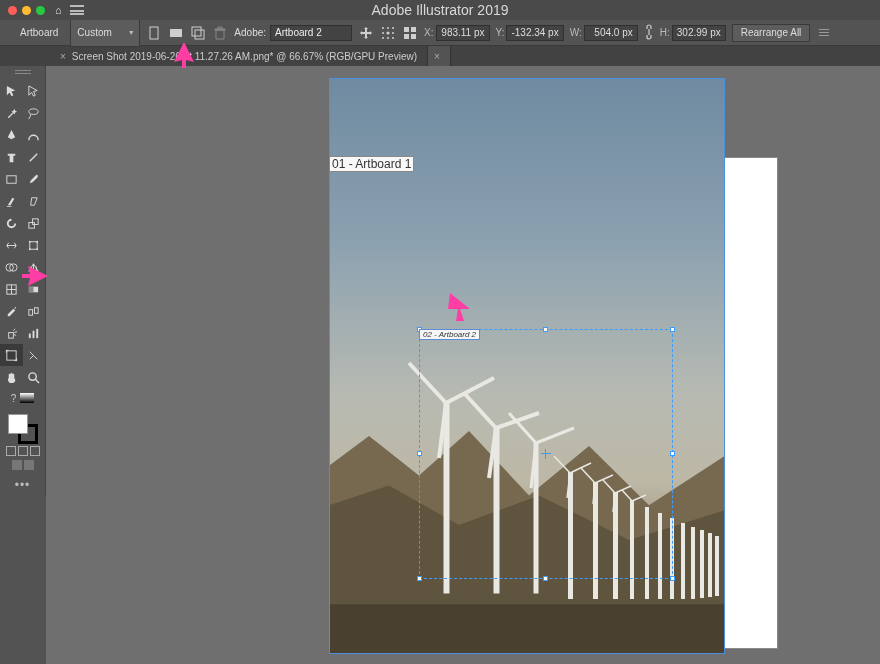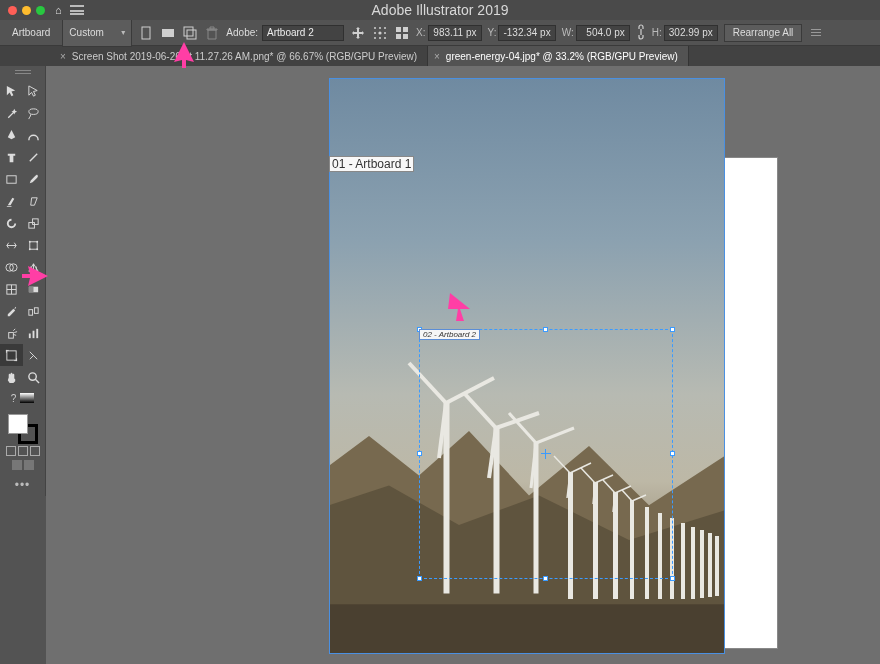--- a/index.html
+++ b/index.html
@@ -10,21 +10,21 @@
   .traffic { display: flex; gap: 5px; padding-left: 8px; }
   .traffic span { width: 9px; height: 9px; border-radius: 50%; display: inline-block; }
   .tl-close { background:#ff5f57; } .tl-min { background:#febc2e; } .tl-max { background:#28c840; }
   .title-home { margin-left: 10px; color:#ddd; font-size:11px; }
   .title-arrange { margin-left: 8px; width:14px; height:10px; border-top:2px solid #bbb; border-bottom:2px solid #bbb; position:relative; }
   .title-arrange::before { content:""; position:absolute; top:3px; left:0; right:0; border-top:2px solid #bbb; }
   .title-center { position:absolute; left:50%; transform:translateX(-50%); font-size:14px; color:#d8d8d8; }
 
   
   .controlbar { height: 26px; background: #535353; border-bottom:1px solid #3a3a3a; display:flex; align-items:center; font-size:10px; color:#ddd; padding: 0 4px; gap:6px; }
-  .ctl-label { margin: 0 6px 0 8px; color:#ddd; }
+  .ctl-label { margin: 0 6px 0 16px; color:#ddd; }
   .preset { background:#5c5c5c; border:1px solid #3a3a3a; padding:1px 6px; min-width:70px; display:flex; align-items:center; justify-content:space-between; height:29px; }
   .preset .chev { font-size:8px; color:#bbb; }
   .ico { width:16px; height:16px; display:flex; align-items:center; justify-content:center; cursor:pointer; }
   .ico svg { width:14px; height:14px; fill:#cfcfcf; }
   .namefield { display:flex; align-items:center; gap:4px; }
   .namefield input { background:#434343; border:1px solid #303030; color:#eee; font-size:10px; padding:1px 4px; width:82px; height:16px; }
   .dimwrap { display:flex; align-items:center; gap:2px; }
   .dimwrap .k { color:#bbb; }
   .dimwrap .v { background:#434343; border:1px solid #303030; padding:1px 4px; min-width:54px; text-align:right; height:16px; display:flex; align-items:center; justify-content:flex-end; }
   .linkicon svg { width:10px; height:16px; fill:none; stroke:#cfcfcf; stroke-width:1.2; }
@@ -202,21 +202,20 @@
   </span>
 </div>
 
 <div class="tabbar">
   <div class="tab">
     <span class="x">×</span>
     <span>Screen Shot 2019-06-26 at 11.27.26 AM.png* @ 66.67% (RGB/GPU Preview)</span>
   </div>
   <div class="tab active">
     <span class="x">×</span>
-    <span>green-energy-04.jpg* @ 33.2% (RGB/GPU Preview)</span>
   </div>
 </div>
 
 <div class="toolcol">
   <div class="toolhead">
       <span></span>
     </div>
   <div class="toolgrid">
     <div class="tool">
         <svg viewBox="0 0 14 14">

